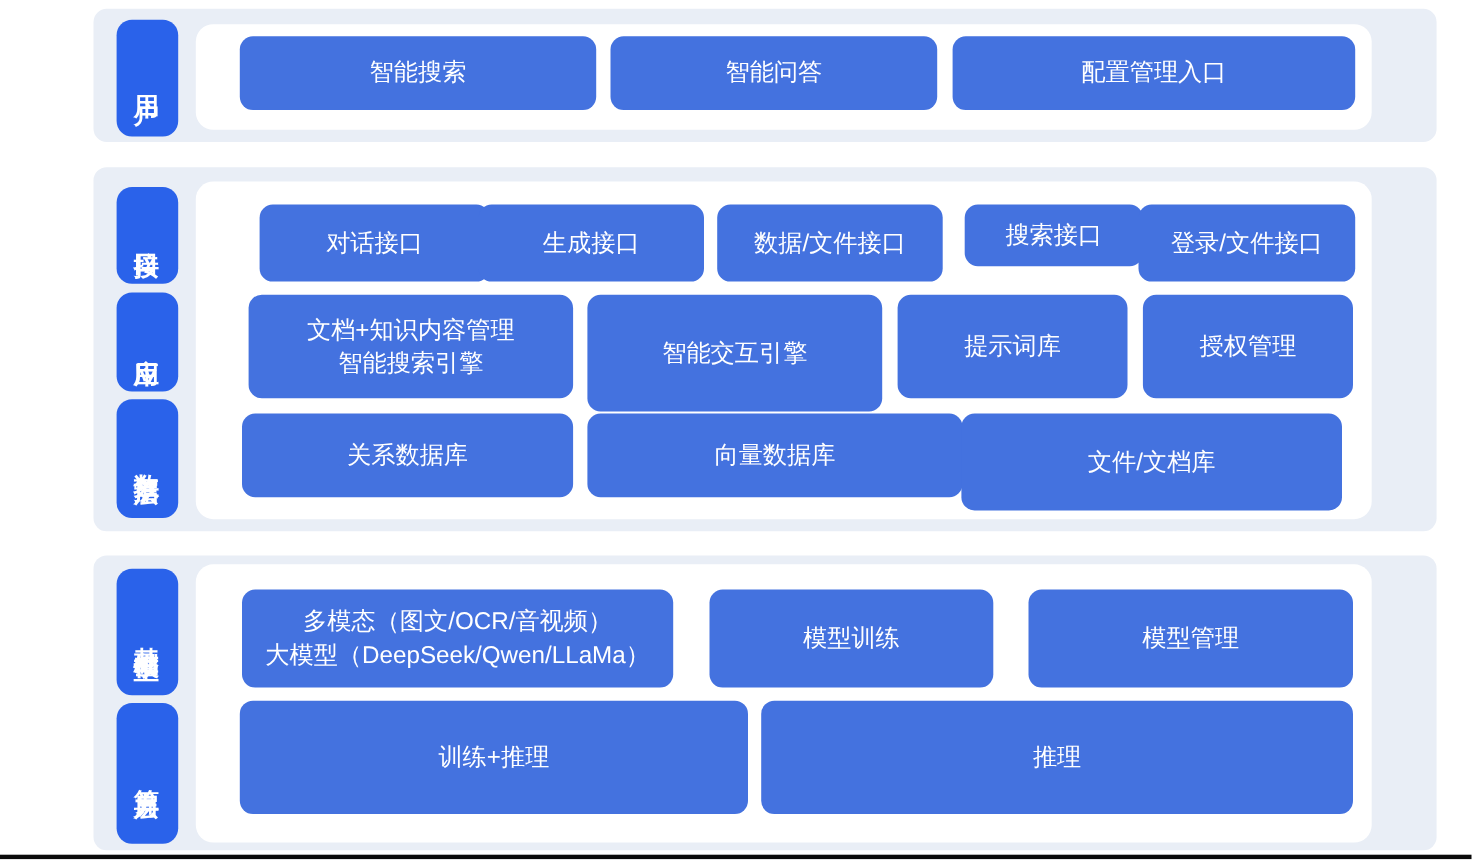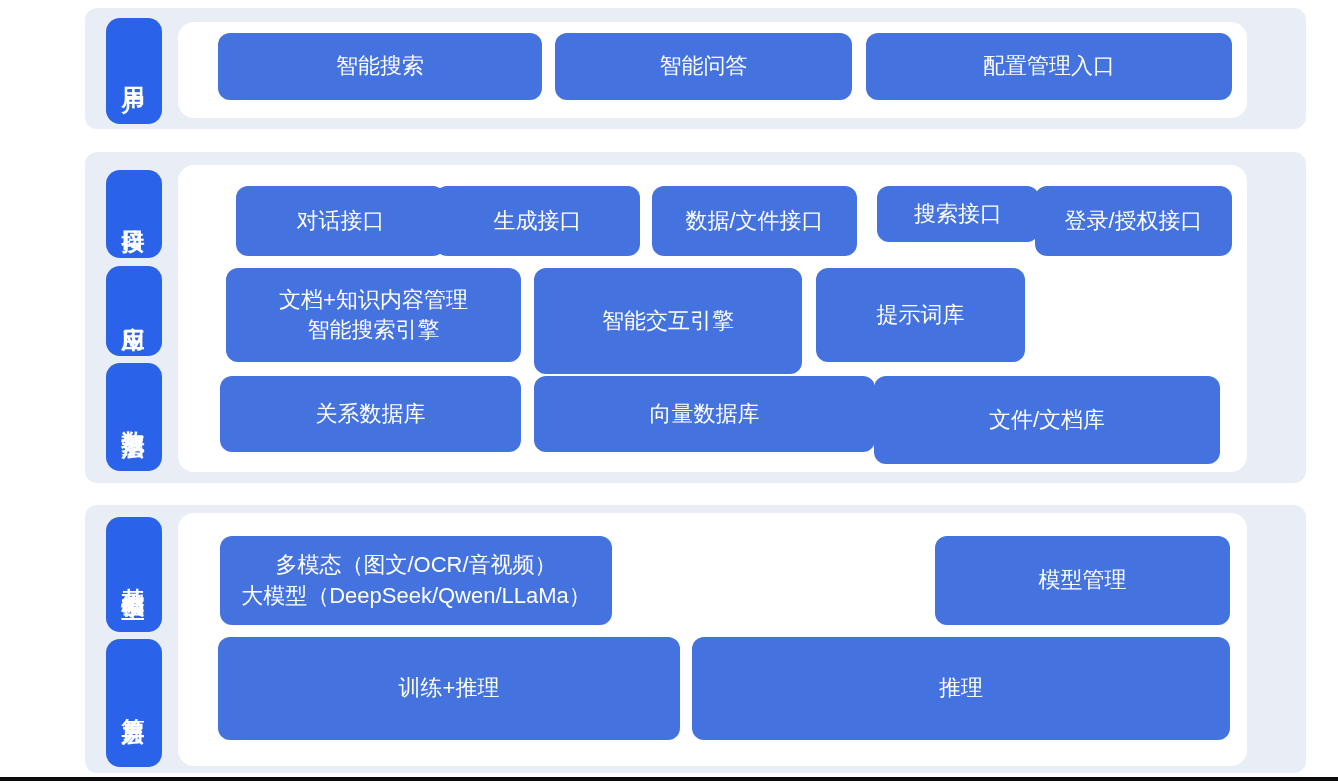--- a/index.html
+++ b/index.html
@@ -79,39 +79,41 @@
   <div class="section" style="left:85px; top:152px; width:1173px; height:331px">
     <div class="panel" style="left:93px; top:13px; width:1069px; height:307px"></div>
     <div class="pill" style="left:21px; top:18px; height:88px">接口</div>
     <div class="pill" style="left:21px; top:114px; height:90px">应用</div>
     <div class="pill" style="left:21px; top:211px; height:108px">数据层</div>
 
     <div class="btn" style="left:151px; top:34px; width:209px; height:70px">对话接口</div>
     <div class="btn" style="left:350px; top:34px; width:205px; height:70px">生成接口</div>
     <div class="btn" style="left:567px; top:34px; width:205px; height:70px">数据/文件接口</div>
     <div class="btn" style="left:792px; top:34px; width:162px; height:56px">搜索接口</div>
-    <div class="btn" style="left:950px; top:34px; width:197px; height:70px">登录/授权接口</div>
+    <div class="btn" style="left:950px; top:34px; width:197px; height:70px">登录/文件接口</div>
 
     <div class="btn" style="left:141px; top:116px; width:295px; height:94px">文档+知识内容管理
 智能搜索引擎</div>
     <div class="btn" style="left:449px; top:116px; width:268px; height:106px">智能交互引擎</div>
     <div class="btn" style="left:731px; top:116px; width:209px; height:94px">提示词库</div>
+    <div class="btn" style="left:954px; top:116px; width:191px; height:94px">授权管理</div>
 
     <div class="btn" style="left:135px; top:224px; width:301px; height:76px">关系数据库</div>
     <div class="btn" style="left:449px; top:224px; width:341px; height:76px">向量数据库</div>
     <div class="btn" style="left:789px; top:224px; width:346px; height:88px">文件/文档库</div>
   </div>
 
   <div class="section" style="left:85px; top:505px; width:1173px; height:268px">
     <div class="panel" style="left:93px; top:8px; width:1069px; height:253px"></div>
     <div class="pill" style="left:21px; top:12px; height:115px">基础模型</div>
     <div class="pill" style="left:21px; top:134px; height:128px">算力层</div>
 
     <div class="btn" style="left:135px; top:31px; width:392px; height:89px">多模态（图文/OCR/音视频）
 大模型（DeepSeek/Qwen/LLaMa）</div>
+    <div class="btn" style="left:560px; top:31px; width:258px; height:89px">模型训练</div>
     <div class="btn" style="left:850px; top:31px; width:295px; height:89px">模型管理</div>
 
     <div class="btn" style="left:133px; top:132px; width:462px; height:103px">训练+推理</div>
     <div class="btn" style="left:607px; top:132px; width:538px; height:103px">推理</div>
   </div>
 
   <div class="footer-bar"></div>
 </div>
 
 </body></html>

